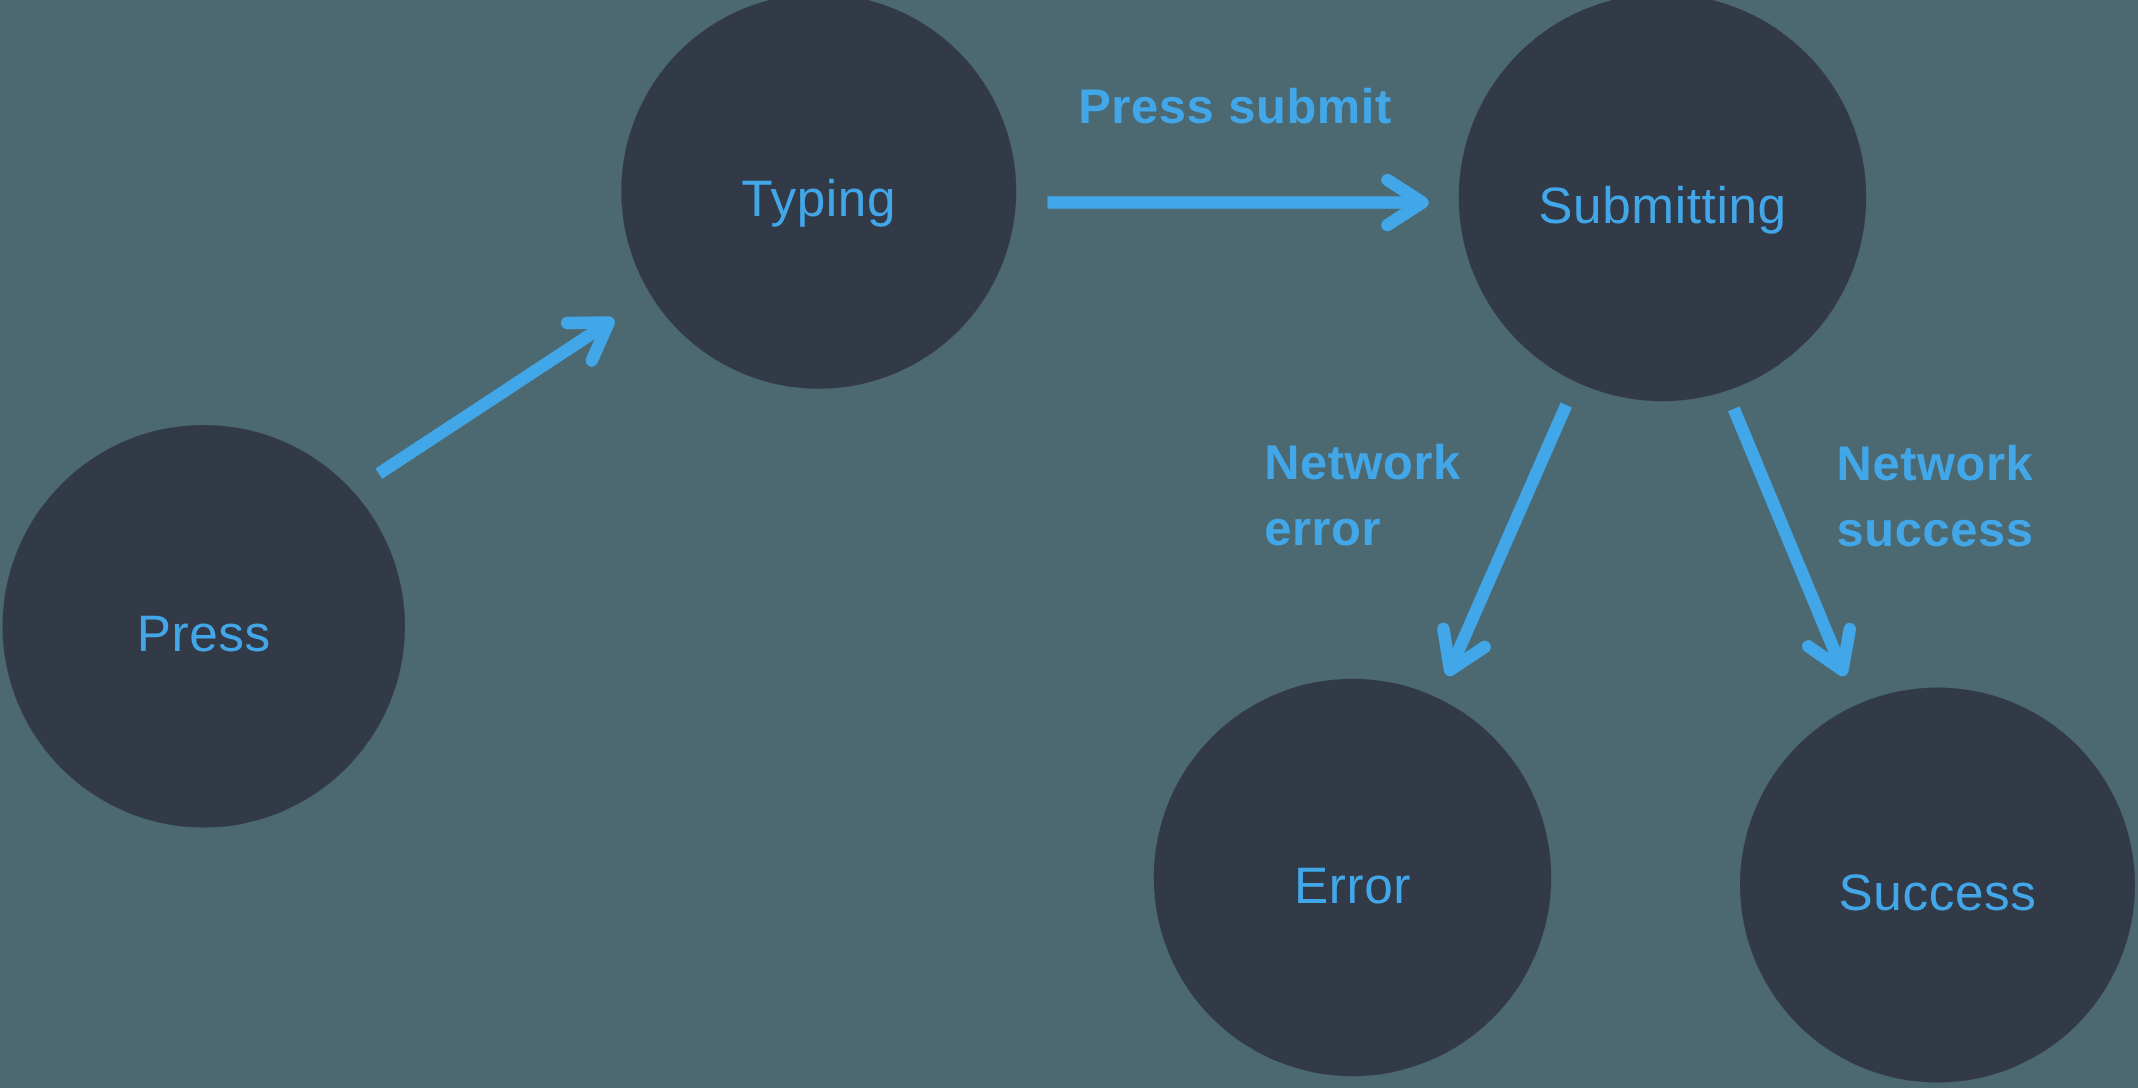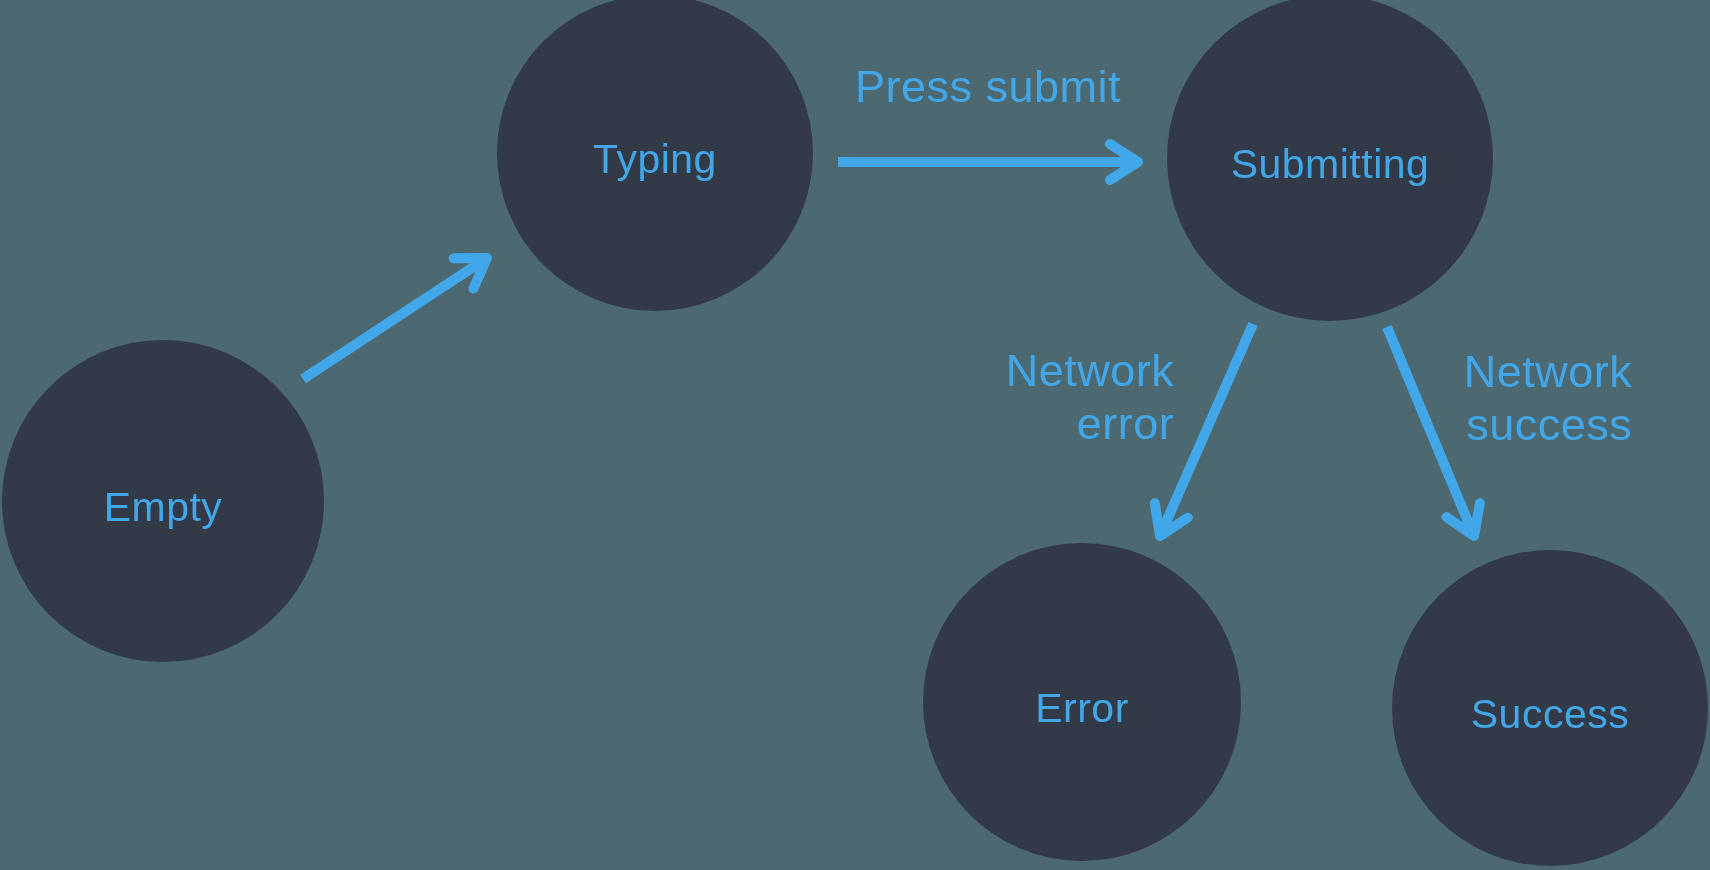--- a/index.html
+++ b/index.html
@@ -53,25 +53,25 @@
     fill: none;
   }
   #arrowhead path {
     stroke: var(--accent);
     fill: none;
   }
   .edge-label {
     position: absolute;
     transform: translate(-50%, -50%);
     color: var(--accent);
-    font-size: 45px;
-    font-weight: 400;
+    font-size: 39px;
+    font-weight: 700;
     letter-spacing: 0.5px;
     line-height: 53px;
-    text-align: right;
+    text-align: left;
     white-space: nowrap;
   }
   .edge-label .label-line { display: block; }
   .label-start-typing    { left: 328px;  top: 239px; }
   .label-press-submit    { left: 988px;  top: 86px;  }
   .label-network-error   { left: 1090px; top: 397px; }
   .label-network-success { left: 1548px; top: 398px; }
 </style>
 </head>
 <body>
@@ -84,21 +84,21 @@
         <path d="M5,3 L19,12 L5,21" stroke-width="5" stroke-linecap="round" stroke-linejoin="round"></path>
       </marker>
     </defs>
     <line class="edge-line" x1="303" y1="379" x2="487" y2="258" marker-end="url(#arrowhead)"></line>
     <line class="edge-line" x1="838" y1="162" x2="1138" y2="162" marker-end="url(#arrowhead)"></line>
     <line class="edge-line" x1="1253" y1="324" x2="1160" y2="536" marker-end="url(#arrowhead)"></line>
     <line class="edge-line" x1="1387" y1="327" x2="1474" y2="536" marker-end="url(#arrowhead)"></line>
   </svg>
 
   <div class="state-node node-empty">
-    <span class="state-label">Empty</span>
+    <span class="state-label">Press</span>
   </div>
 
   <div class="state-node node-typing">
     <span class="state-label">Typing</span>
   </div>
 
   <div class="state-node node-submitting">
     <span class="state-label">Submitting</span>
   </div>
 

